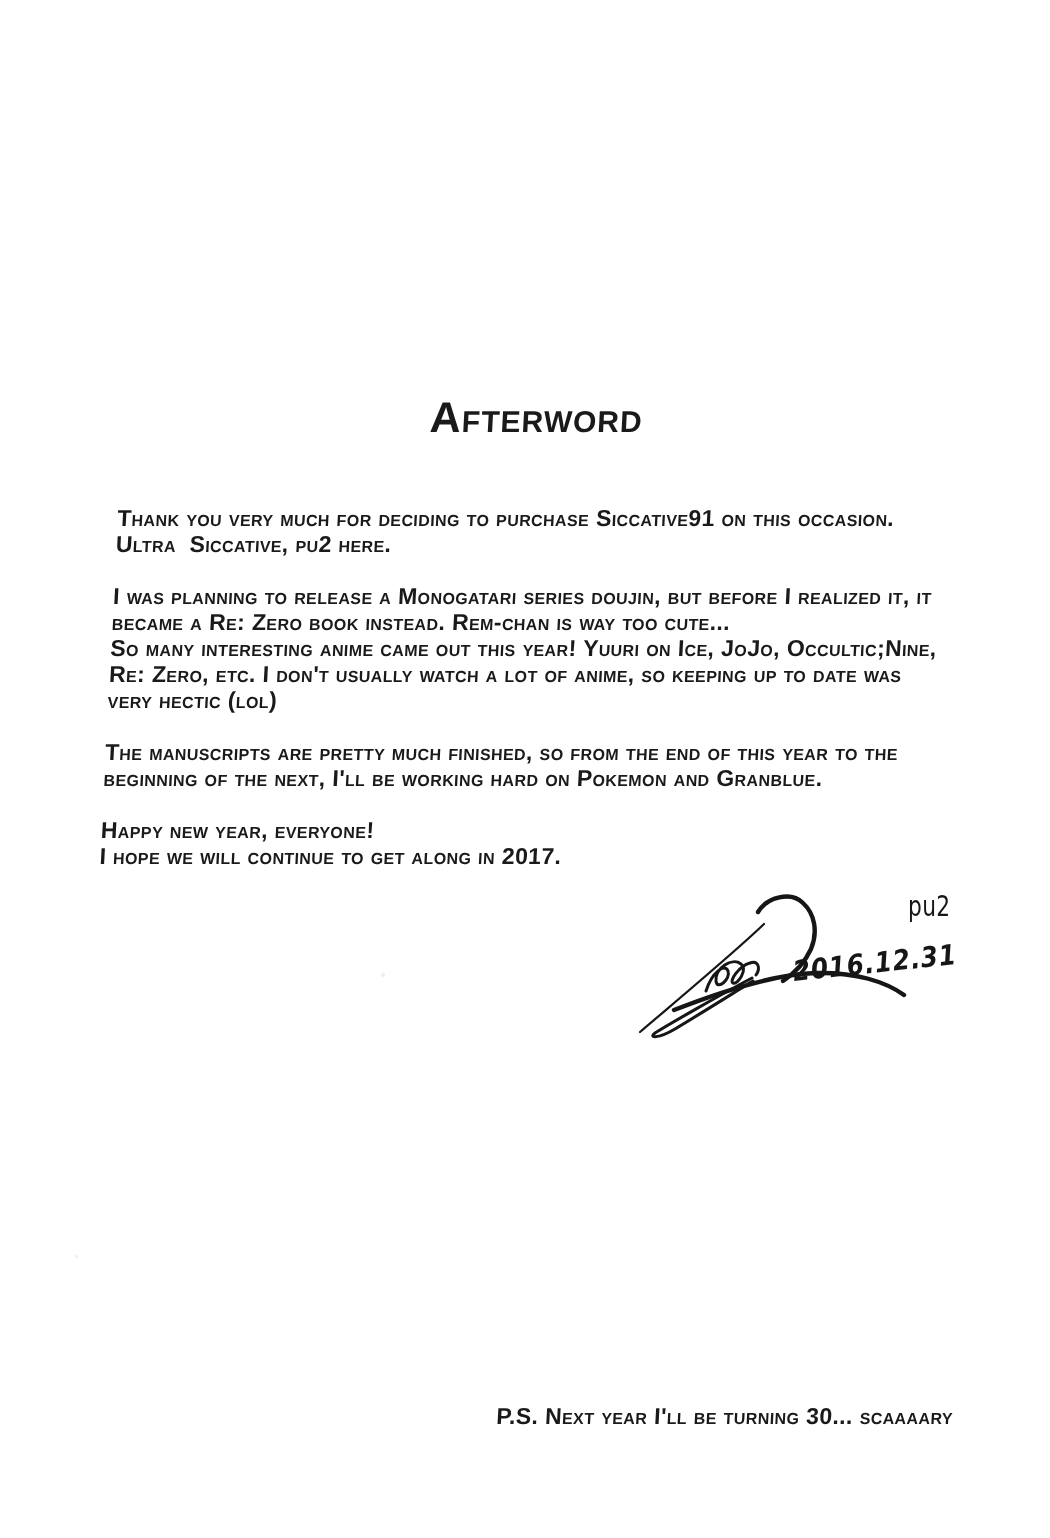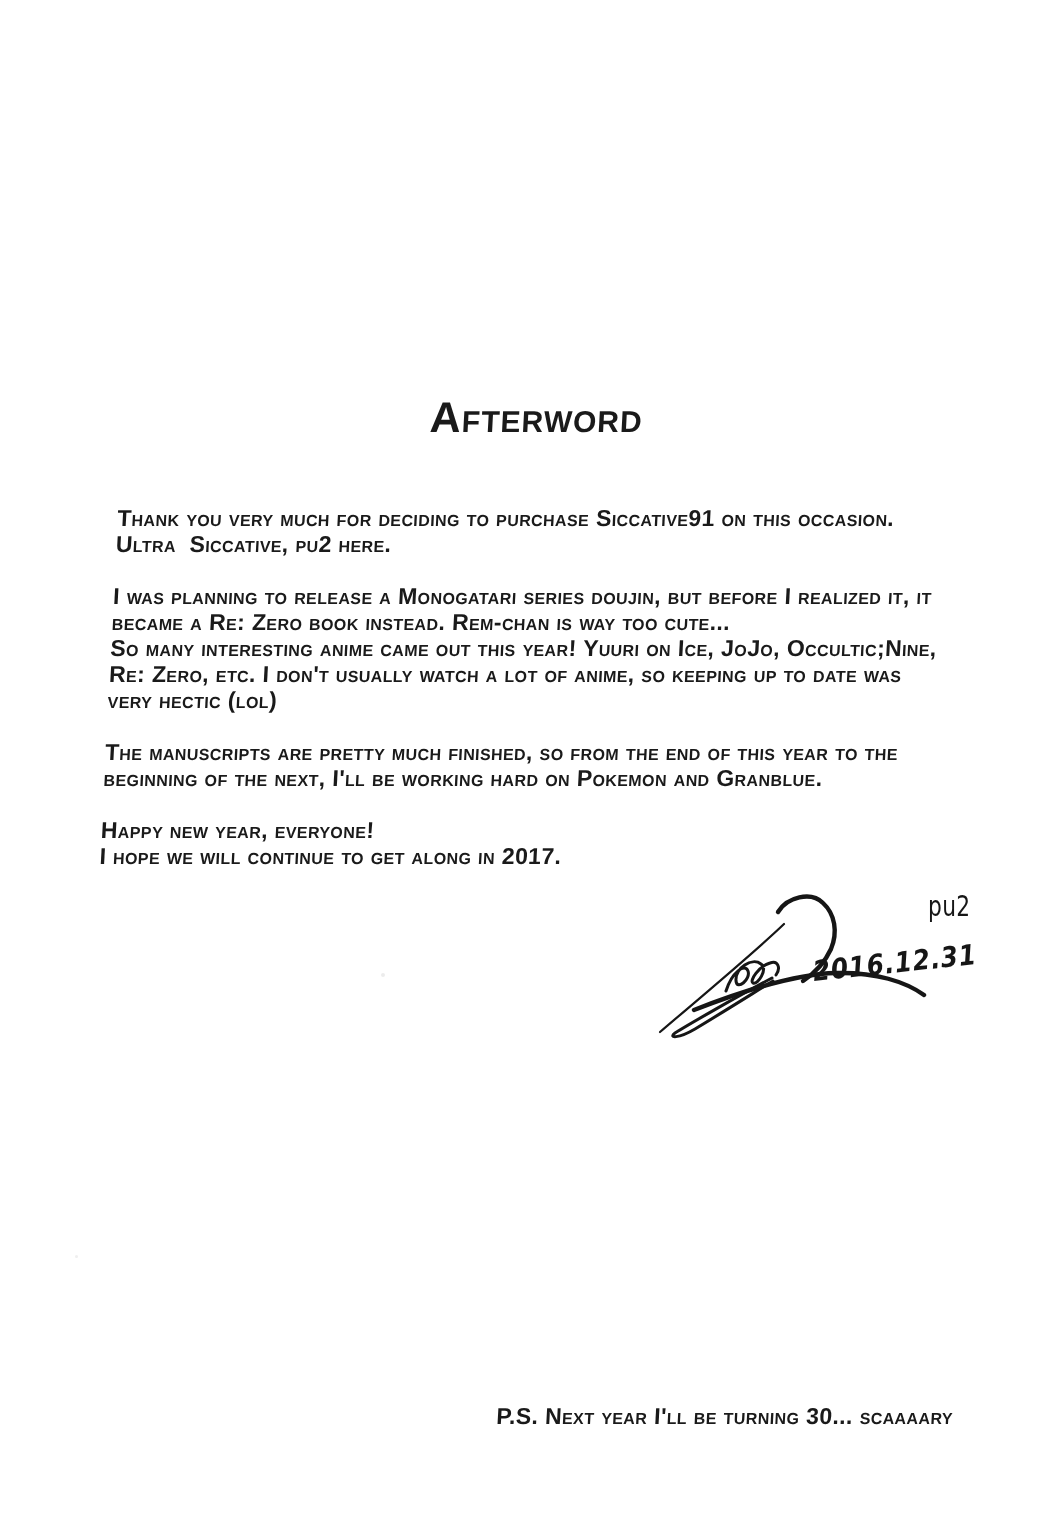--- a/index.html
+++ b/index.html
@@ -34,21 +34,21 @@
     line-height: 26px;
     font-weight: 700;
     font-variant: small-caps;
     letter-spacing: 0.4px;
     transform: skewX(-3deg);
     transform-origin: left top;
   }
   .para { margin: 0; }
   .para + .para { margin-top: 26px; }
   .line { white-space: pre; }
-  .signature-block { position: absolute; left: 620px; top: 860px; width: 420px; height: 220px; }
+  .signature-block { position: absolute; left: 600px; top: 860px; width: 420px; height: 220px; }
   .artist-label {
     position: absolute;
     left: 308px;
     top: 32px;
     font-family: "DejaVu Sans", sans-serif;
     font-size: 29px;
     font-weight: 500;
     color: #161616;
     transform: scaleX(0.75);
     transform-origin: left top;

